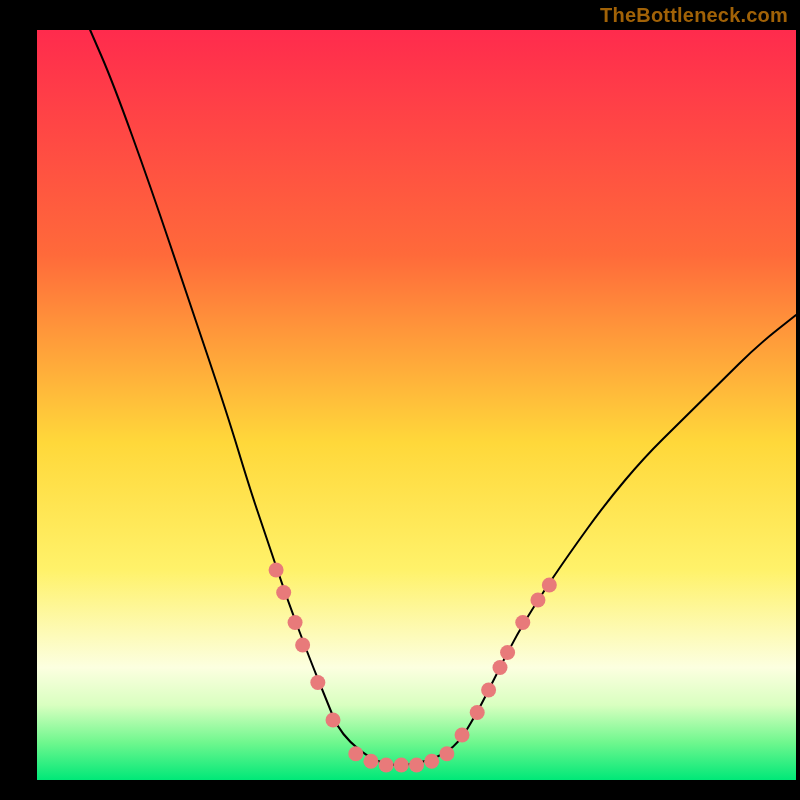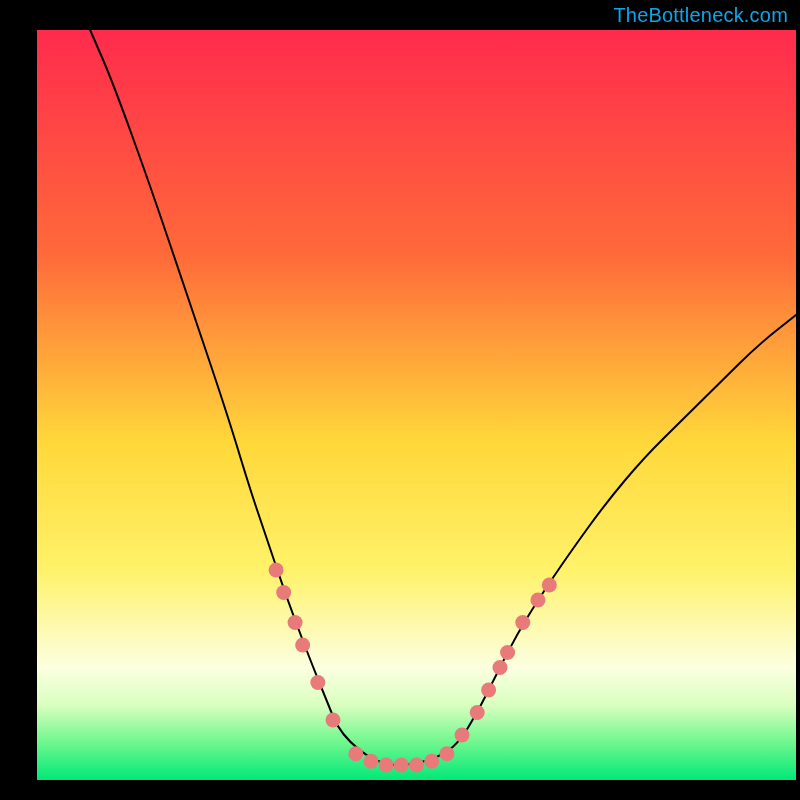--- a/index.html
+++ b/index.html
@@ -14,23 +14,23 @@
   .stage {
     position: relative;
     width: 800px;
     height: 800px;
     background: #000;
   }
   .watermark {
     position: absolute;
     top: 4px;
     right: 12px;
-    color: #0ea5e9;
+    color: #a16207;
     font-size: 20px;
-    font-weight: 400;
+    font-weight: 700;
     letter-spacing: 0.2px;
     z-index: 10;
   }
   svg {
     position: absolute;
     top: 0;
     left: 0;
   }
 </style>
 </head>

